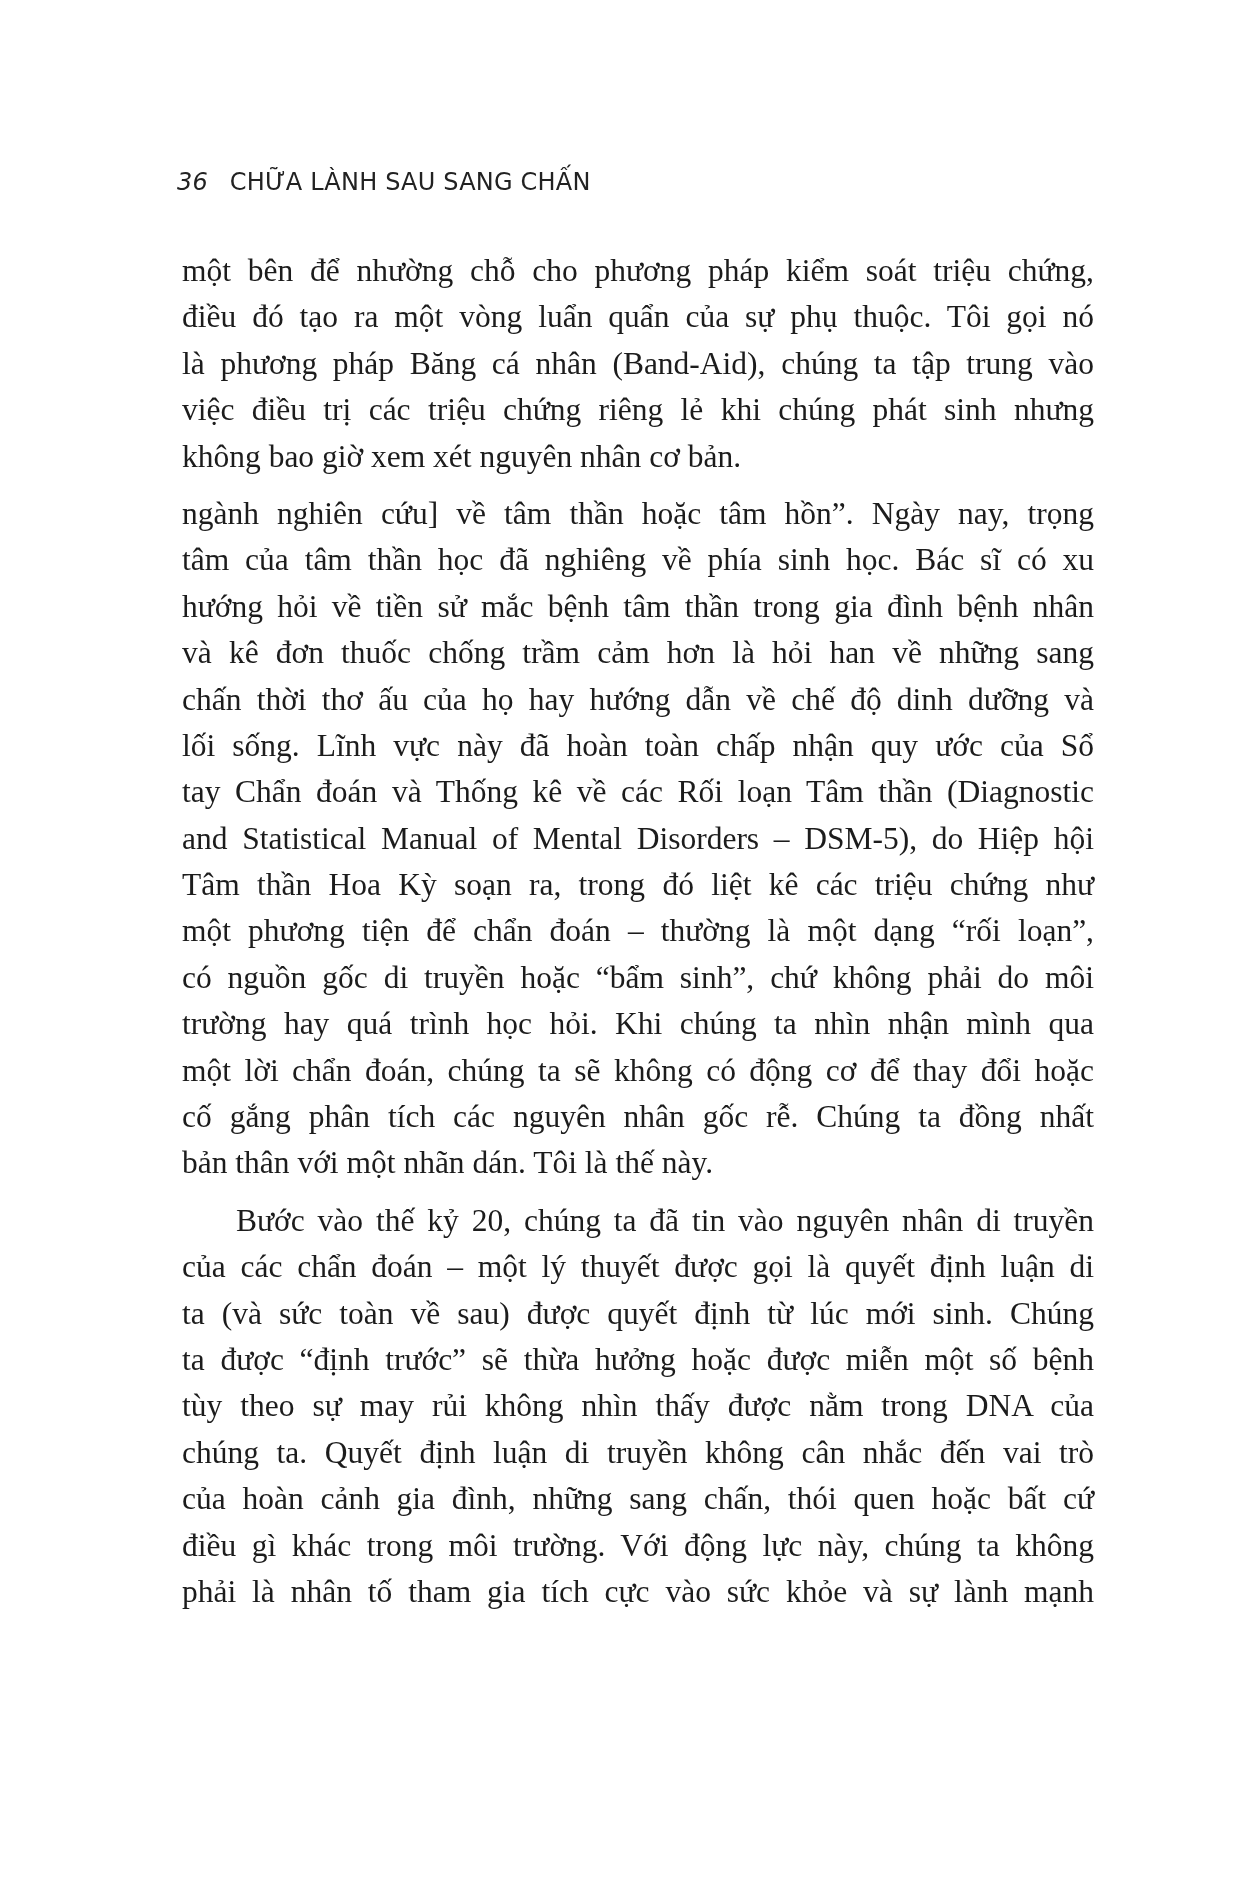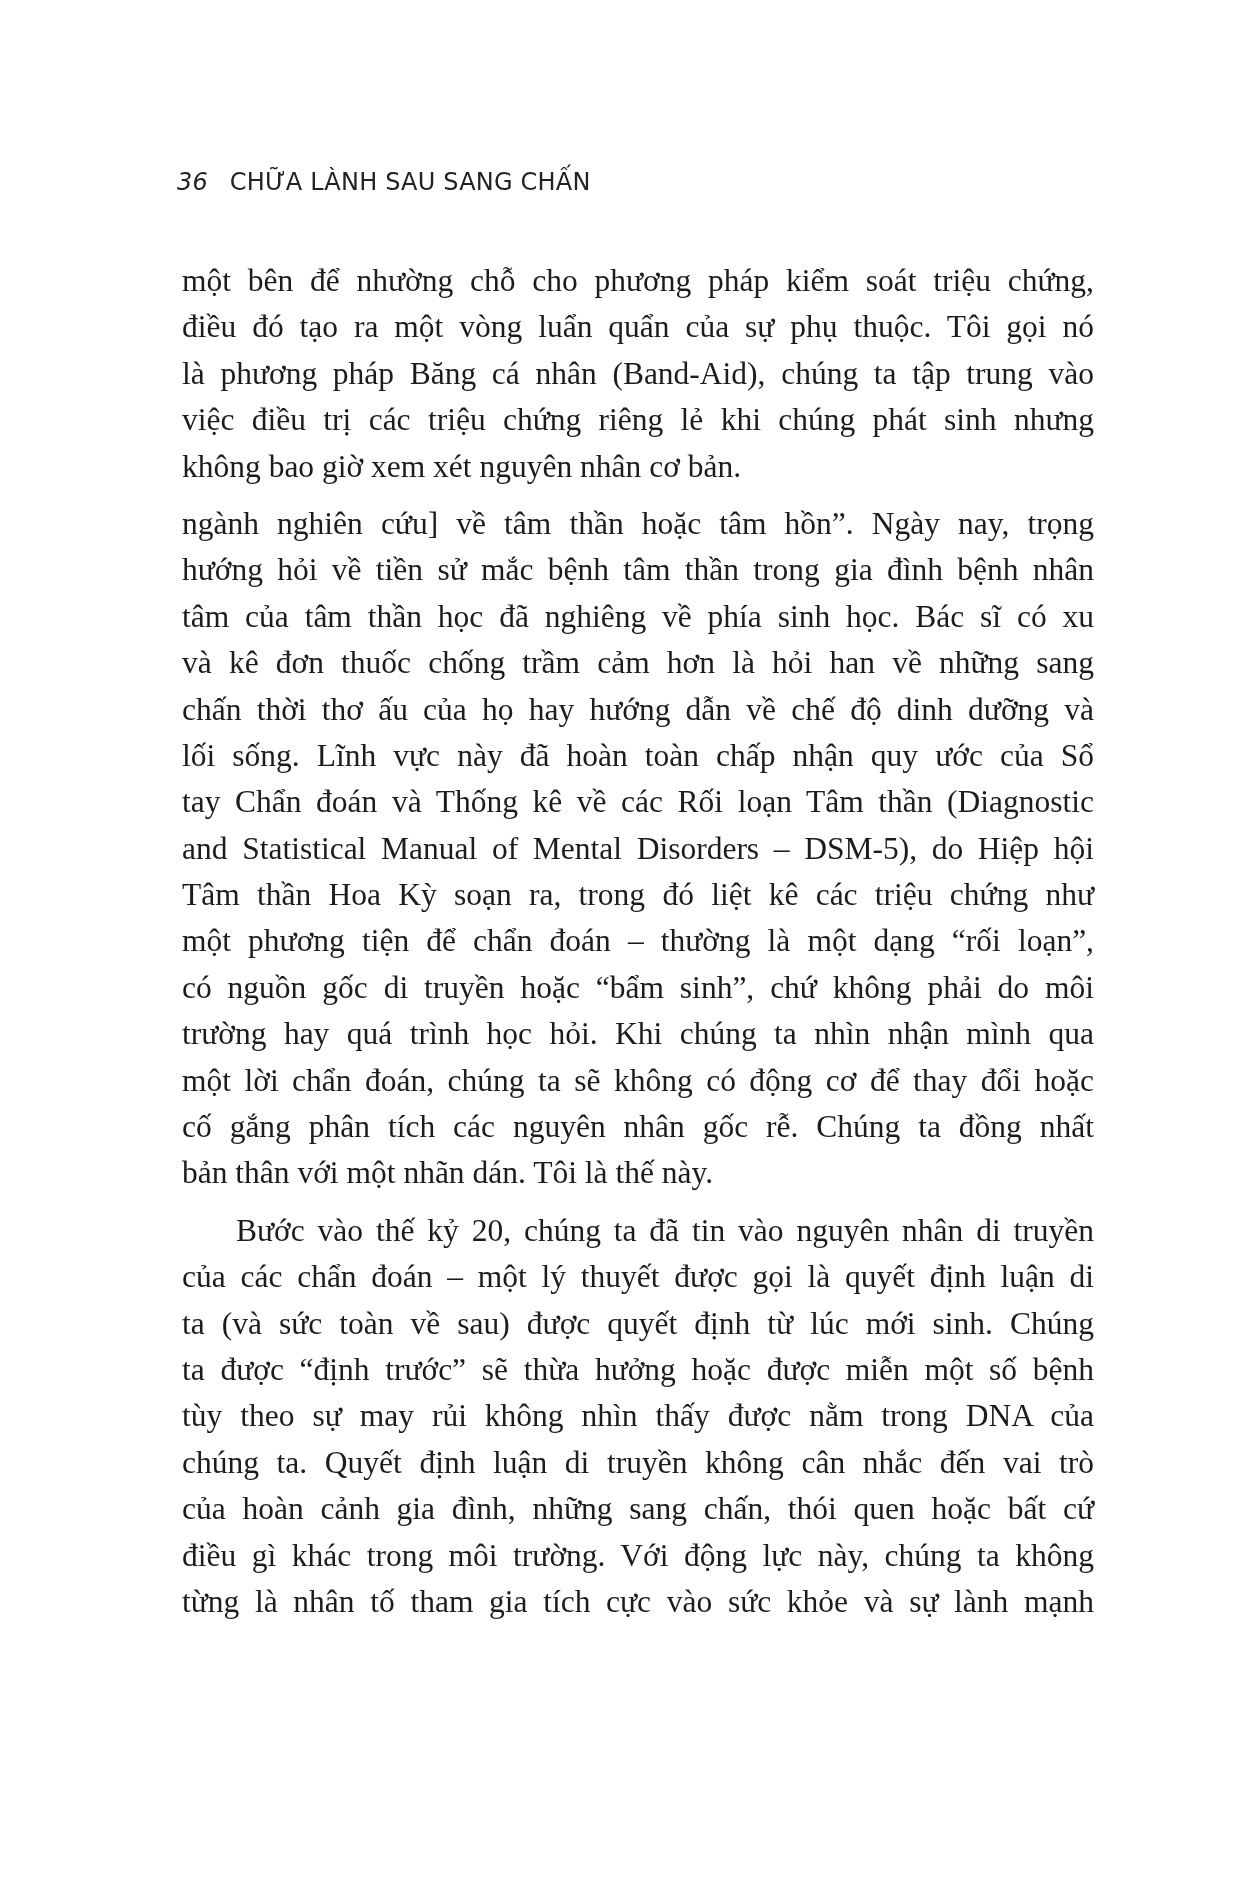--- a/index.html
+++ b/index.html
@@ -28,21 +28,21 @@
       font-weight: normal;
       margin-right: 14px;
       font-style: italic;
     }
     .running-head .book-title {
       font-weight: 500;
     }
     .body-text {
       position: absolute;
       left: 182px;
-      top: 258px;
+      top: 248px;
       width: 912px;
       font-family: "Liberation Serif", serif;
       font-size: 31.5px;
       line-height: 46.4px;
       color: #1c1c1c;
       text-align: justify;
     }
     .line {
       display: block;
       text-align: justify;
@@ -87,22 +87,22 @@
     <div class="paragraph">
       <div class="line"><span class="line-inner"><span>một bên để nhường chỗ cho phương pháp kiểm soát triệu chứng,</span></span></div>
       <div class="line"><span class="line-inner"><span>điều đó tạo ra một vòng luẩn quẩn của sự phụ thuộc. Tôi gọi nó</span></span></div>
       <div class="line"><span class="line-inner"><span>là phương pháp Băng cá nhân (Band-Aid), chúng ta tập trung vào</span></span></div>
       <div class="line"><span class="line-inner"><span>việc điều trị các triệu chứng riêng lẻ khi chúng phát sinh nhưng</span></span></div>
       <div class="line last"><span class="line-inner"><span>không bao giờ xem xét nguyên nhân cơ bản.</span></span></div>
     </div>
     <div class="para-gap"></div>
     <div class="paragraph">
       <div class="line"><span class="line-inner"><span>ngành nghiên cứu] về tâm thần hoặc tâm hồn”. Ngày nay, trọng</span></span></div>
+      <div class="line"><span class="line-inner"><span>tâm của tâm thần học đã nghiêng về phía sinh học. Bác sĩ có xu</span></span></div>
       <div class="line"><span class="line-inner"><span>hướng hỏi về tiền sử mắc bệnh tâm thần trong gia đình bệnh nhân</span></span></div>
-      <div class="line"><span class="line-inner"><span>tâm của tâm thần học đã nghiêng về phía sinh học. Bác sĩ có xu</span></span></div>
       <div class="line"><span class="line-inner"><span>và kê đơn thuốc chống trầm cảm hơn là hỏi han về những sang</span></span></div>
       <div class="line"><span class="line-inner"><span>chấn thời thơ ấu của họ hay hướng dẫn về chế độ dinh dưỡng và</span></span></div>
       <div class="line"><span class="line-inner"><span>lối sống. Lĩnh vực này đã hoàn toàn chấp nhận quy ước của </span><span class="it">Sổ</span></span></div>
       <div class="line"><span class="line-inner"><span class="it">tay Chẩn đoán và Thống kê về các Rối loạn Tâm thần</span><span> (Diagnostic</span></span></div>
       <div class="line"><span class="line-inner"><span>and Statistical Manual of Mental Disorders – DSM-5), do Hiệp hội</span></span></div>
       <div class="line"><span class="line-inner"><span>Tâm thần Hoa Kỳ soạn ra, trong đó liệt kê các triệu chứng như</span></span></div>
       <div class="line"><span class="line-inner"><span>một phương tiện để chẩn đoán – thường là một dạng “rối loạn”,</span></span></div>
       <div class="line"><span class="line-inner"><span>có nguồn gốc di truyền hoặc “bẩm sinh”, chứ không phải do môi</span></span></div>
       <div class="line"><span class="line-inner"><span>trường hay quá trình học hỏi. Khi chúng ta nhìn nhận mình qua</span></span></div>
       <div class="line"><span class="line-inner"><span>một lời chẩn đoán, chúng ta sẽ không có động cơ để thay đổi hoặc</span></span></div>
@@ -112,15 +112,15 @@
     <div class="para-gap"></div>
     <div class="paragraph">
       <div class="line indent"><span class="line-inner"><span>Bước vào thế kỷ 20, chúng ta đã tin vào nguyên nhân di truyền</span></span></div>
       <div class="line"><span class="line-inner"><span>của các chẩn đoán – một lý thuyết được gọi là quyết định luận di</span></span></div>
       <div class="line"><span class="line-inner"><span>ta (và sức toàn về sau) được quyết định từ lúc mới sinh. Chúng</span></span></div>
       <div class="line"><span class="line-inner"><span>ta được “định trước” sẽ thừa hưởng hoặc được miễn một số bệnh</span></span></div>
       <div class="line"><span class="line-inner"><span>tùy theo sự may rủi không nhìn thấy được nằm trong DNA của</span></span></div>
       <div class="line"><span class="line-inner"><span>chúng ta. Quyết định luận di truyền không cân nhắc đến vai trò</span></span></div>
       <div class="line"><span class="line-inner"><span>của hoàn cảnh gia đình, những sang chấn, thói quen hoặc bất cứ</span></span></div>
       <div class="line"><span class="line-inner"><span>điều gì khác trong môi trường. Với động lực này, chúng ta không</span></span></div>
-      <div class="line"><span class="line-inner"><span>từng là nhân tố tham gia tích cực vào sức khỏe và sự lành mạnh</span></span></div>
+      <div class="line"><span class="line-inner"><span>phải là nhân tố tham gia tích cực vào sức khỏe và sự lành mạnh</span></span></div>
     </div>
   </div>
 
 </body></html>

